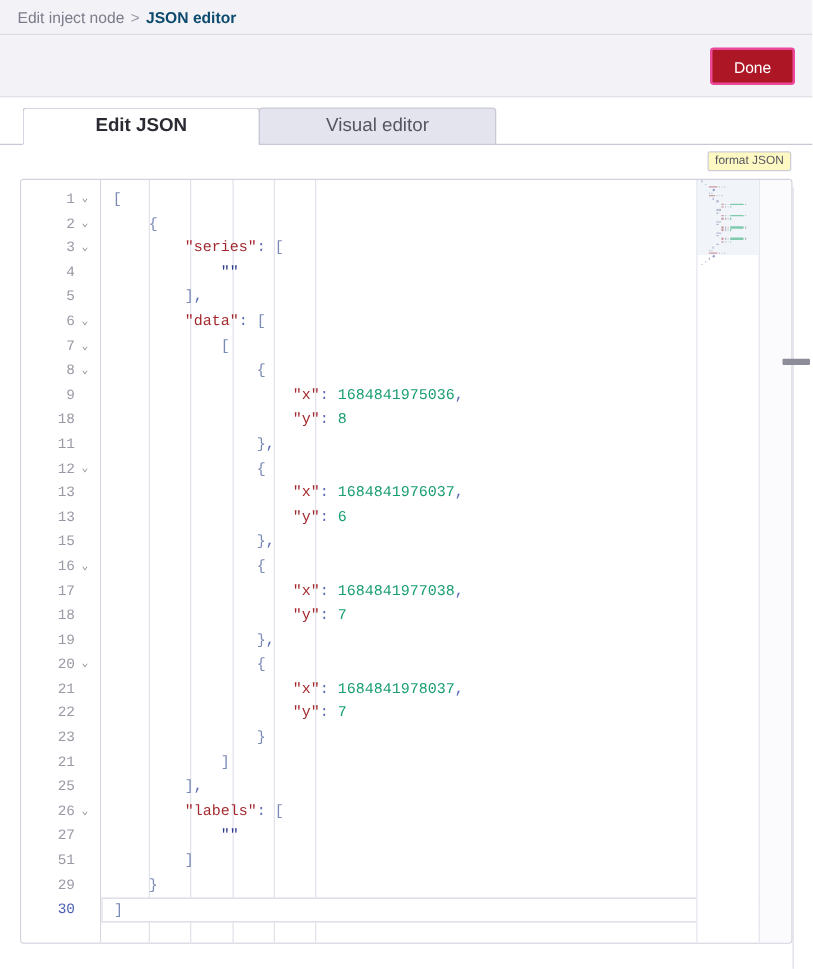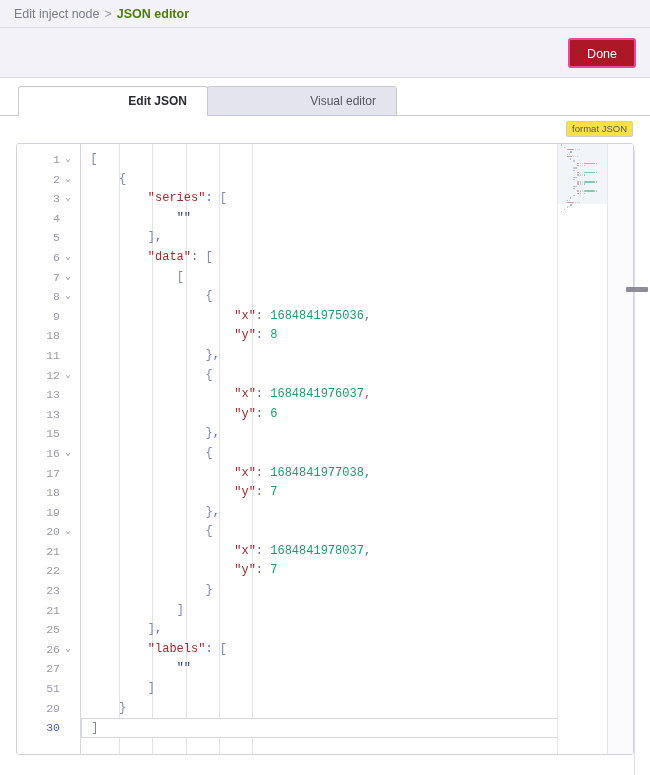--- a/index.html
+++ b/index.html
@@ -16,21 +16,21 @@
     height: 28px;
     background: #f3f3f7;
     border-bottom: 1px solid #dcdce4;
     display: flex;
     align-items: center;
     padding: 0 14px;
     font-size: 12.5px;
   }
   .crumb-parent { color: #7b7b8a; }
   .crumb-sep { color: #9a9aa8; margin: 0 5px; }
-  .crumb-current { color: #4d7c0f; font-weight: bold; text-align: center; }
+  .crumb-current { color: #0c4a6e; font-weight: bold; text-align: center; }
 
   
   .button-bar {
     height: 50px;
     background: #f3f3f7;
     border-bottom: 1px solid #dcdce4;
     display: flex;
     align-items: center;
     justify-content: flex-end;
     padding: 0 14px;
@@ -70,28 +70,28 @@
     content: "";
     position: absolute;
     left: 0; right: 0; bottom: 0;
     height: 1px;
     background: #c9c9d6;
   }
   .tab {
     height: 30px;
     line-height: 28px;
     padding: 0 20px;
-    font-size: 12px;
+    font-size: 15px;
     border: 1px solid #c9c9d6;
     border-radius: 3px 3px 0 0;
     position: relative;
     z-index: 2;
     cursor: pointer;
     min-width: 190px;
-    text-align: right;
+    text-align: center;
   }
   .tab-active {
     background: #ffffff;
     color: #2b2b33;
     font-weight: bold;
     border-bottom-color: #ffffff;
   }
   .tab-inactive {
     background: #e4e4ee;
     color: #55555f;
@@ -104,21 +104,21 @@
     display: flex;
     justify-content: flex-end;
     align-items: center;
     padding: 2px 17px 0 0;
     background: #ffffff;
   }
   .format-btn {
     font-size: 9.5px;
     font-family: "Liberation Sans", sans-serif;
     color: #55555f;
-    background: #fde047;
+    background: #fef9c3;
     border: 1px solid #cdcdd8;
     border-radius: 2px;
     padding: 2px 5px;
     cursor: pointer;
     line-height: 1.1;
   }
 
   
   .editor-wrap {
     position: relative;

